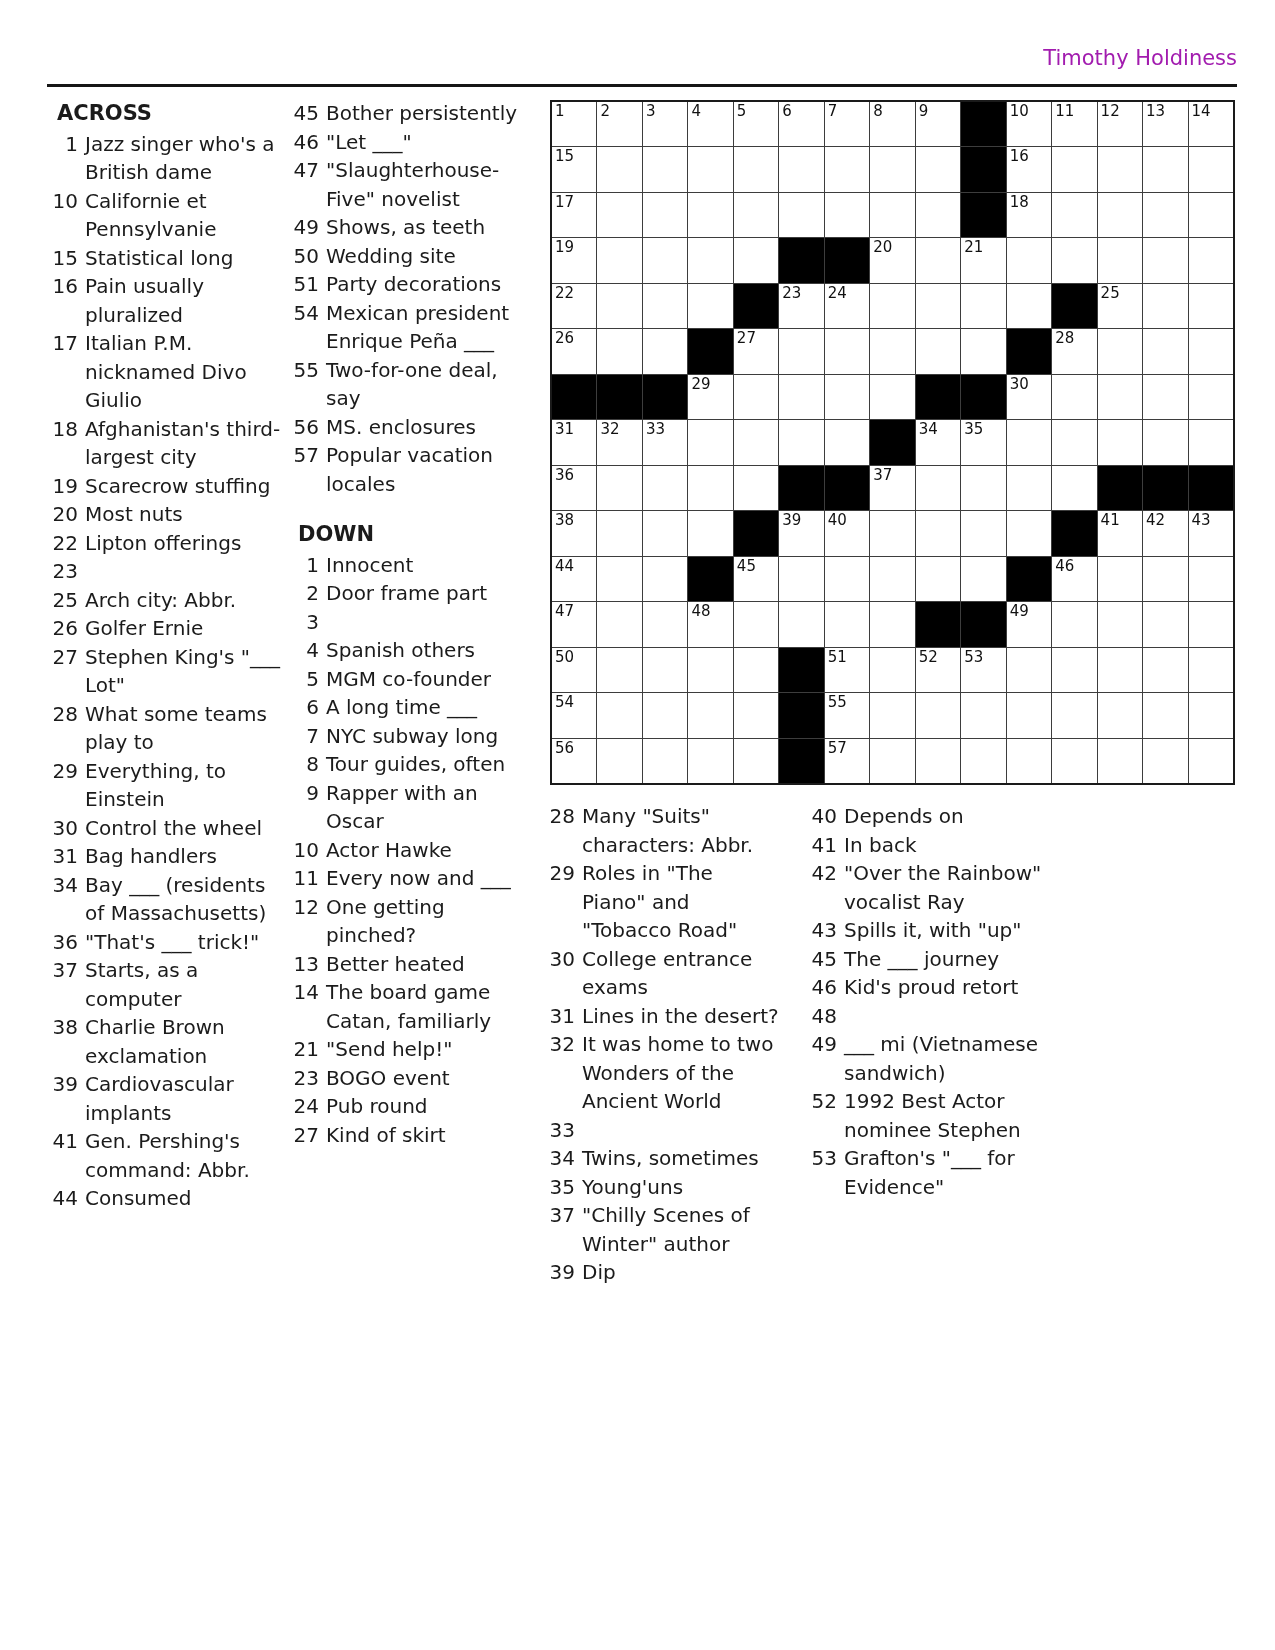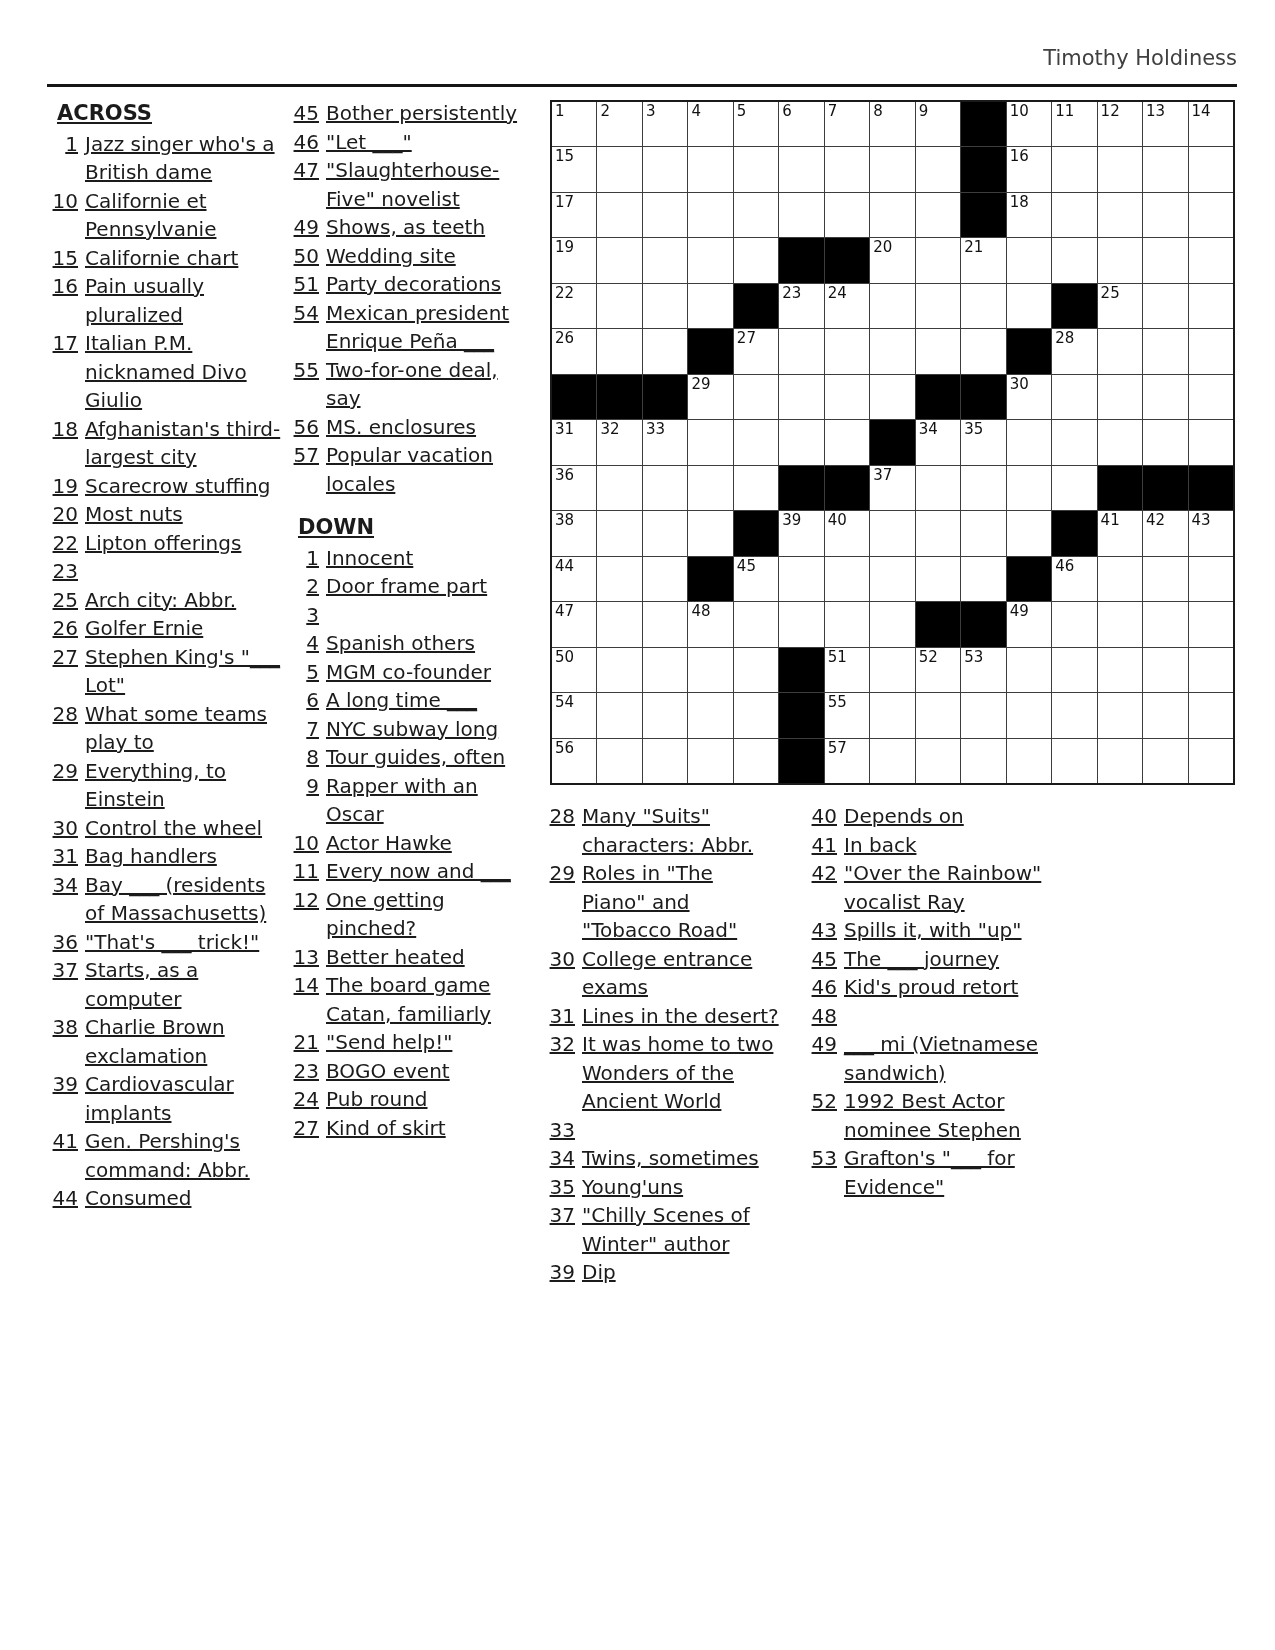--- a/index.html
+++ b/index.html
@@ -1,30 +1,30 @@
 <!DOCTYPE html>
 <html><head>
 <meta charset="utf-8">
 <style>
   html,body{margin:0;padding:0;background:#fff;}
   .page{position:relative;width:1275px;height:1650px;background:#ffffff;overflow:hidden;
         font-family:"DejaVu Sans","Liberation Sans",sans-serif;color:#1b1b1b;}
 
   
-  .byline{position:absolute;top:46px;right:38px;font-size:21px;color:#404040;}
+  .byline{position:absolute;top:46px;right:38px;font-size:21px;color:#a21caf;}
   .rule{position:absolute;left:47px;right:38px;top:84px;height:3px;background:#161616;}
 
   
-  .cluecol{position:absolute;font-size:20px;line-height:28.5px;text-decoration:underline;}
+  .cluecol{position:absolute;font-size:20px;line-height:28.5px;}
   .col1{left:45px;top:99px;width:238px;}
   .col2{left:286px;top:99px;width:238px;}
   .col3{left:542px;top:802px;width:240px;}
   .col4{left:804px;top:802px;width:240px;}
   .sechead{font-weight:bold;font-size:21px;padding-left:12px;margin-bottom:2px;}
-  .sechead.gap{margin-top:15px;}
+  .sechead.gap{margin-top:22px;}
   .clue{display:flex;}
   .cnum{flex:none;width:33px;text-align:right;}
   .ctxt{flex:1;margin-left:7px;}
 
   
   .xgrid{position:absolute;left:550px;top:100px;width:681px;height:681px;
          display:grid;grid-template-columns:repeat(15,1fr);grid-template-rows:repeat(15,1fr);
          gap:1px;background:#3d3d3d;border:2px solid #1a1a1a;}
   .cell{position:relative;background:#ffffff;}
   .cell.black{background:#000000;}
@@ -44,21 +44,21 @@
         <div class="clue">
           <span class="cnum">1</span>
           <span class="ctxt">Jazz singer who's a British dame</span>
         </div>
         <div class="clue">
           <span class="cnum">10</span>
           <span class="ctxt">Californie et Pennsylvanie</span>
         </div>
         <div class="clue">
           <span class="cnum">15</span>
-          <span class="ctxt">Californie chart</span>
+          <span class="ctxt">Statistical long</span>
         </div>
         <div class="clue">
           <span class="cnum">16</span>
           <span class="ctxt">Pain usually pluralized</span>
         </div>
         <div class="clue">
           <span class="cnum">17</span>
           <span class="ctxt">Italian P.M. nicknamed Divo Giulio</span>
         </div>
         <div class="clue">

